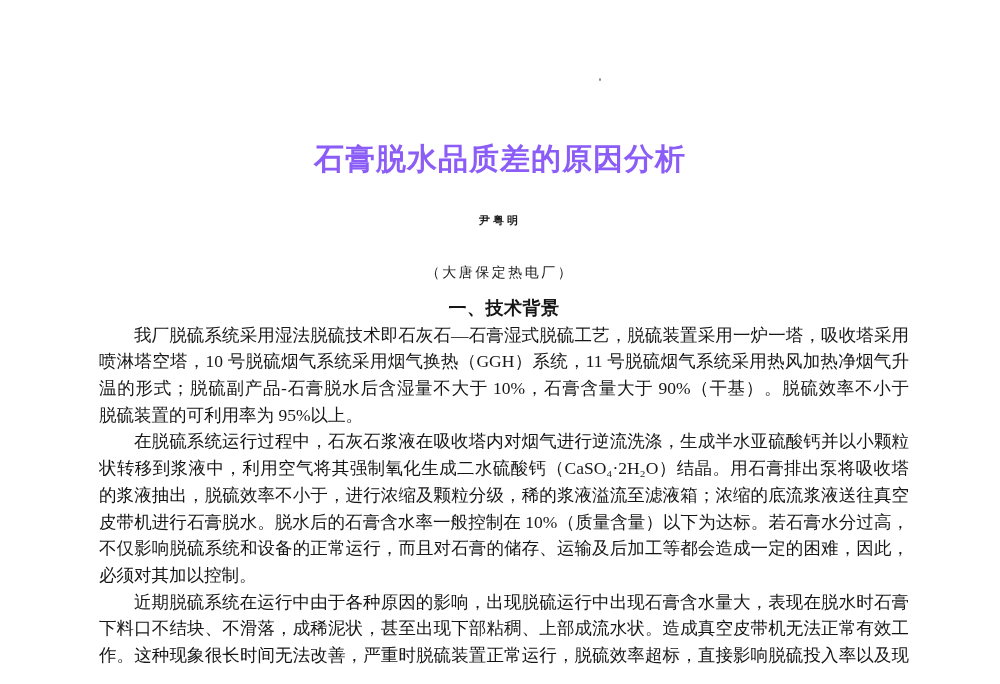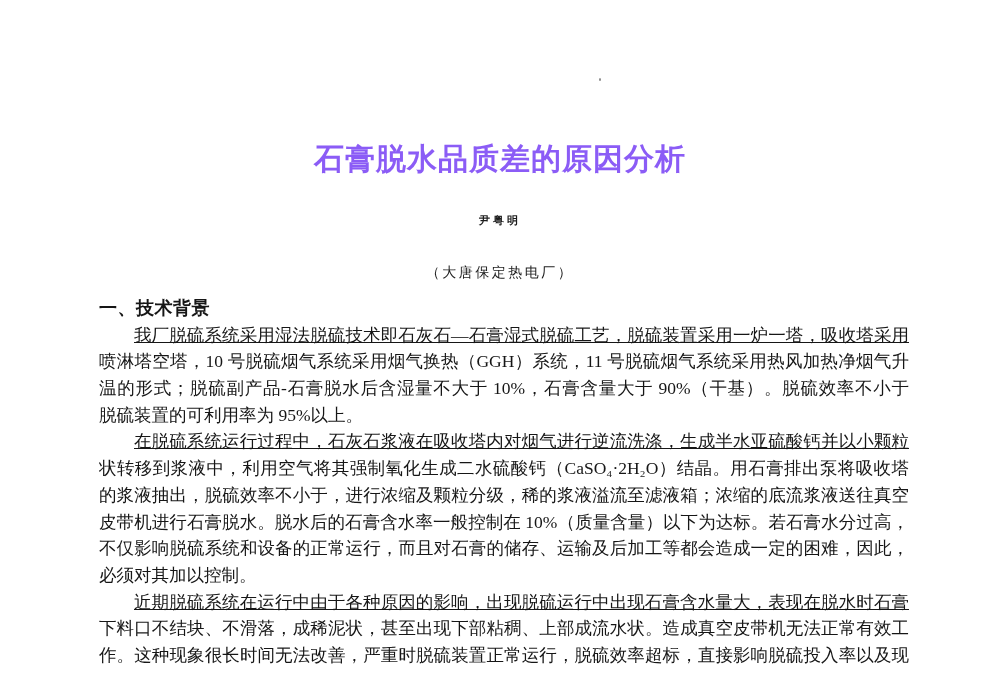--- a/index.html
+++ b/index.html
@@ -63,30 +63,31 @@
     color: #161616;
   }
   .sec-heading {
     font-family: "Liberation Sans", sans-serif;
     font-weight: bold;
     font-size: 18px;
     height: 26.7px;
     line-height: 26.7px;
     overflow: hidden;
     letter-spacing: 0.5px;
+    text-align: center;
   }
   .ln {
     height: 26.7px;
     line-height: 26.7px;
     overflow: hidden;
     text-align: justify;
     text-align-last: justify;
     text-justify: inter-character;
   }
-  .ln.first { text-indent: 2em; text-decoration: underline; }
+  .ln.first { text-indent: 2em; }
   .ln.last  { text-align-last: left; }
   .scan-speck {
     position: absolute;
     top: 78px;
     left: 599px;
     width: 2px;
     height: 3px;
     background: #8a8a8a;
     border-radius: 50%;
   }

